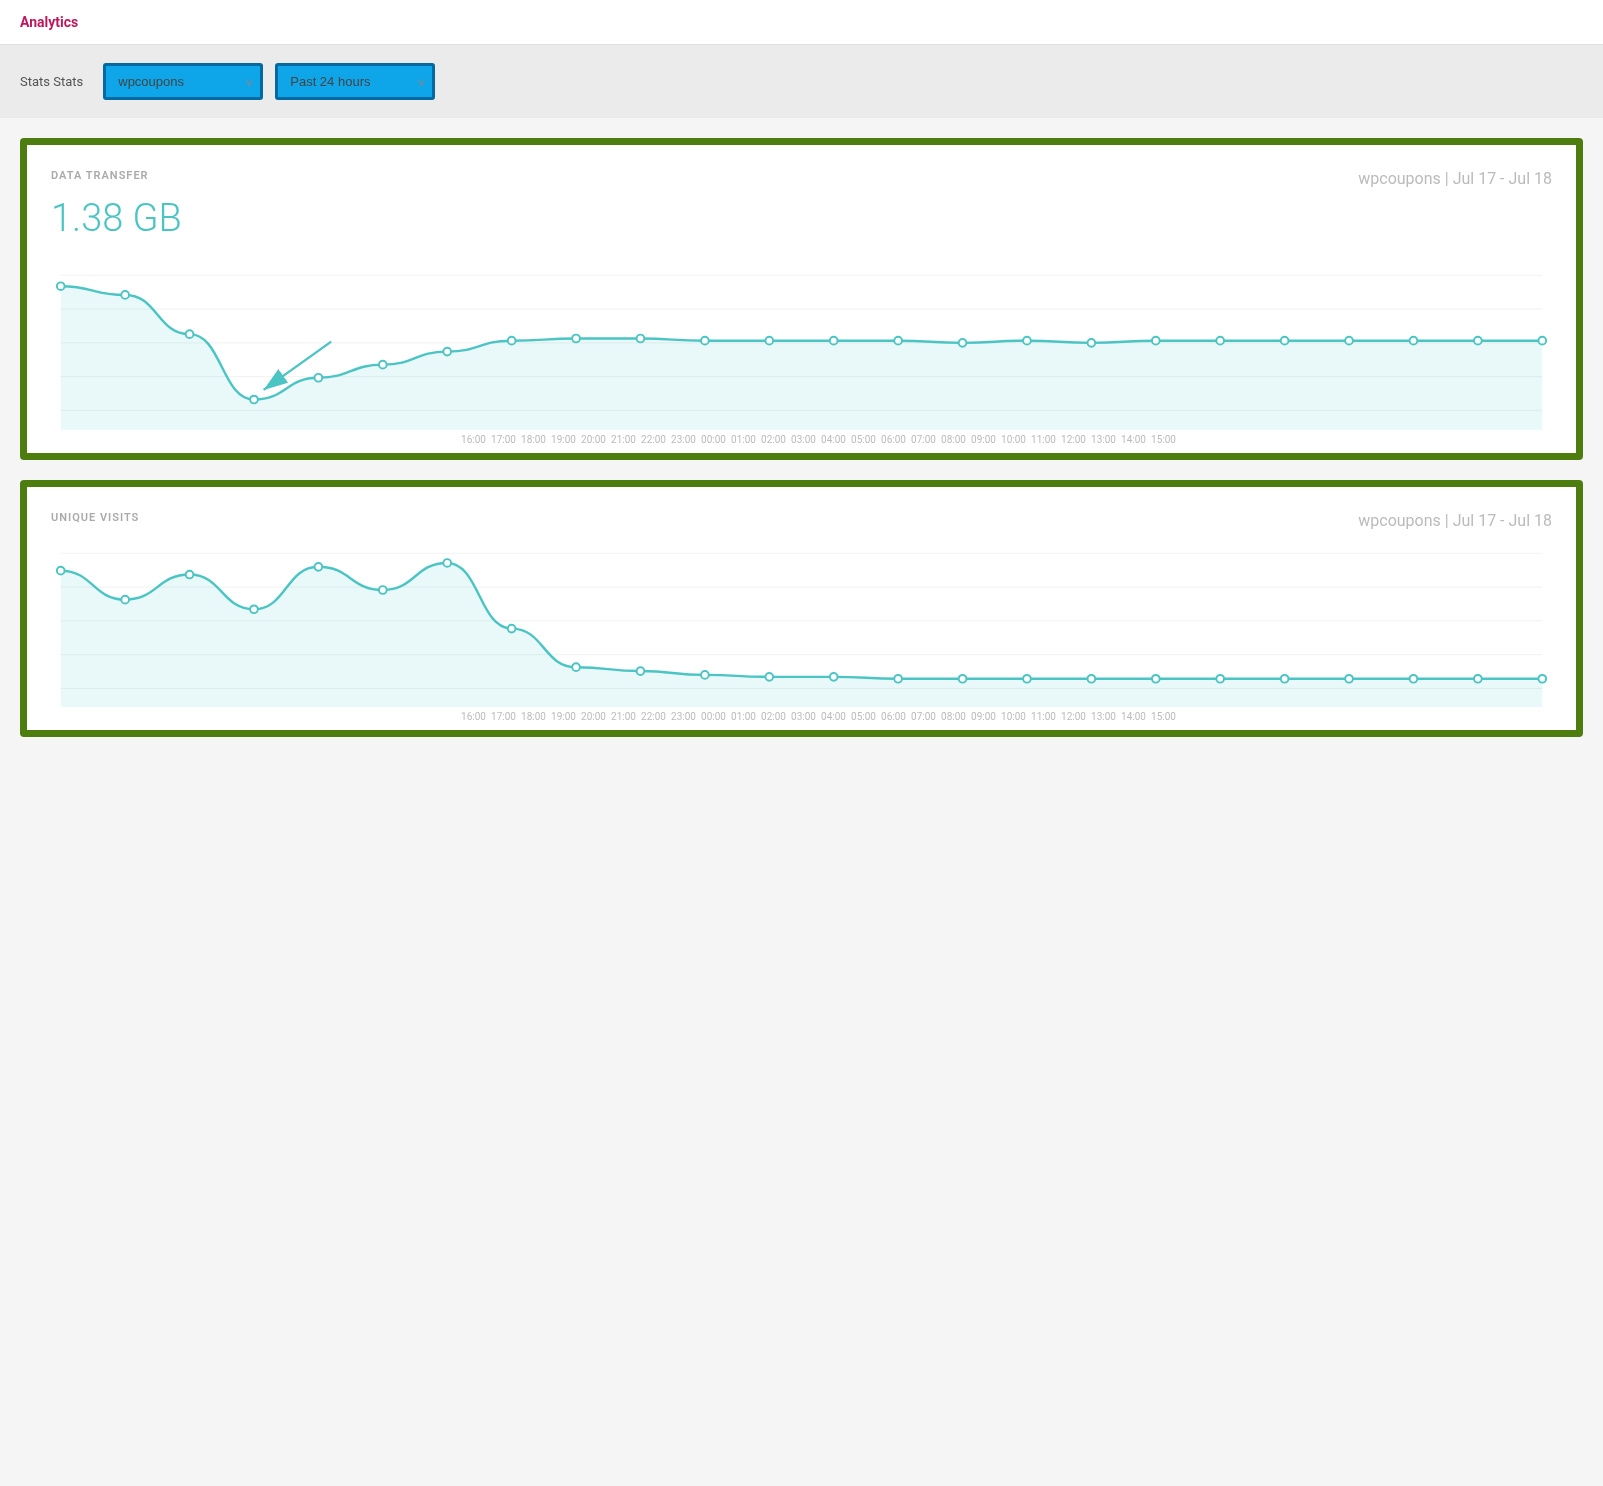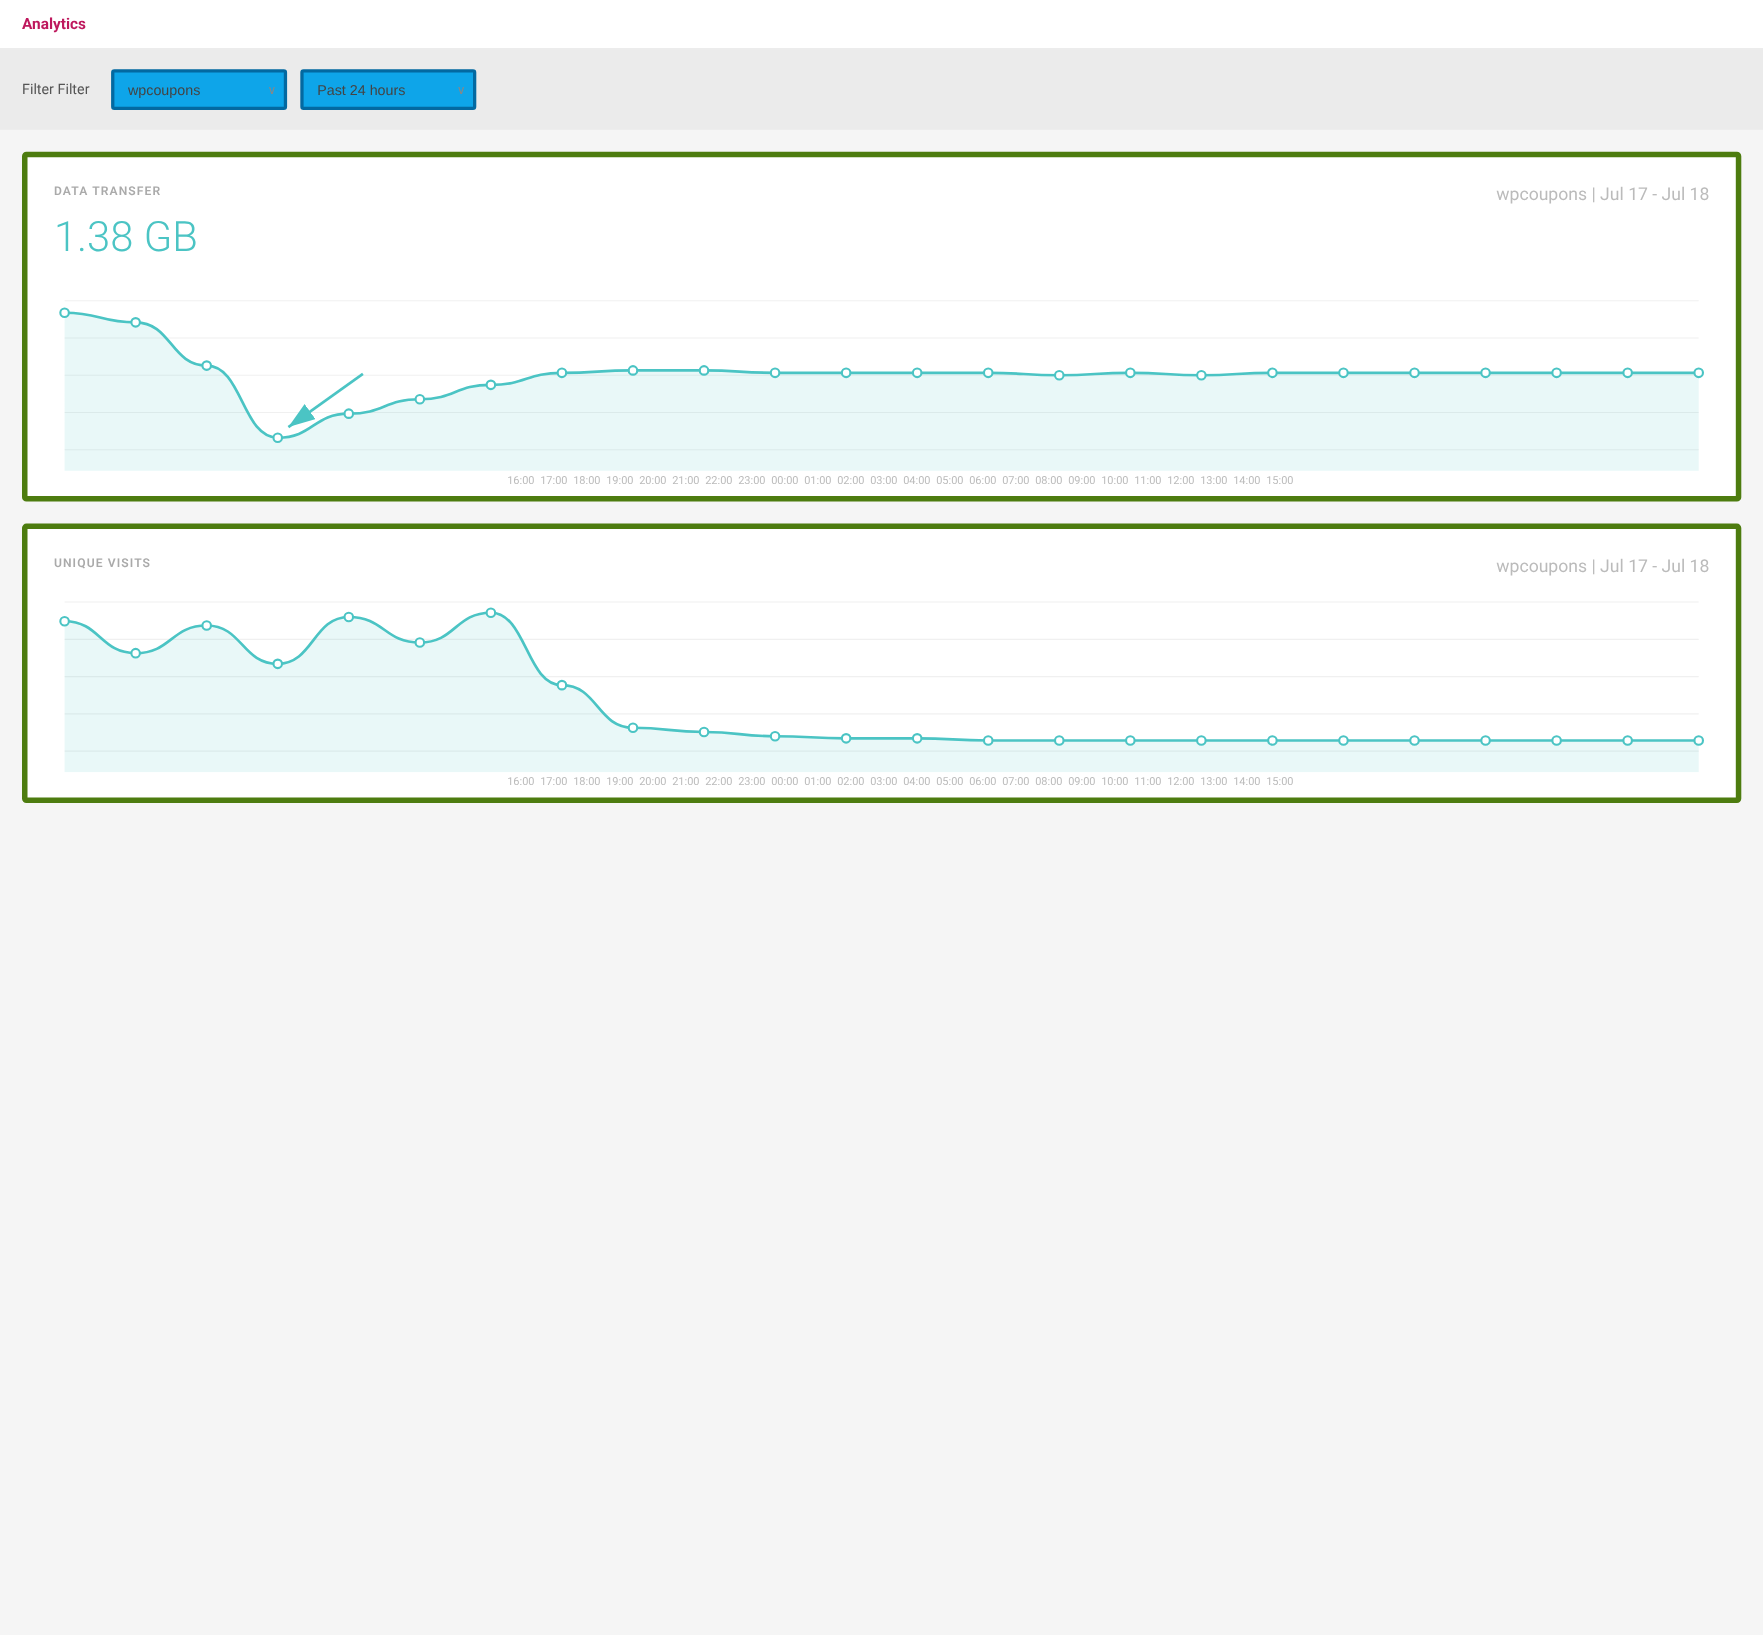--- a/index.html
+++ b/index.html
@@ -57,21 +57,21 @@
       pointer-events: none;
     }
     .main-content {
       padding: 20px;
       display: flex;
       flex-direction: column;
       gap: 20px;
     }
     .chart-card {
       background: #fff;
-      border: 5px solid #4d7c0f;
+      border: 7px solid #4d7c0f;
       border-radius: 4px;
       padding: 24px 24px 0 24px;
       overflow: hidden;
     }
     .chart-header {
       display: flex;
       justify-content: space-between;
       align-items: flex-start;
       margin-bottom: 4px;
     }
@@ -111,21 +111,21 @@
     }
   </style>
 </head>
 <body>
 
 <div class="page-header">
   <h1 class="page-title">Analytics</h1>
 </div>
 
 <div class="filter-bar">
-  <span class="filter-label">Filter Filter</span>
+  <span class="filter-label">Stats Stats</span>
   <div class="select-wrapper">
     <select class="filter-select">
       <option>wpcoupons</option>
     </select>
   </div>
   <div class="select-wrapper">
     <select class="filter-select">
       <option>Past 24 hours</option>
       <option>Past 7 days</option>
       <option>Past 30 days</option>

